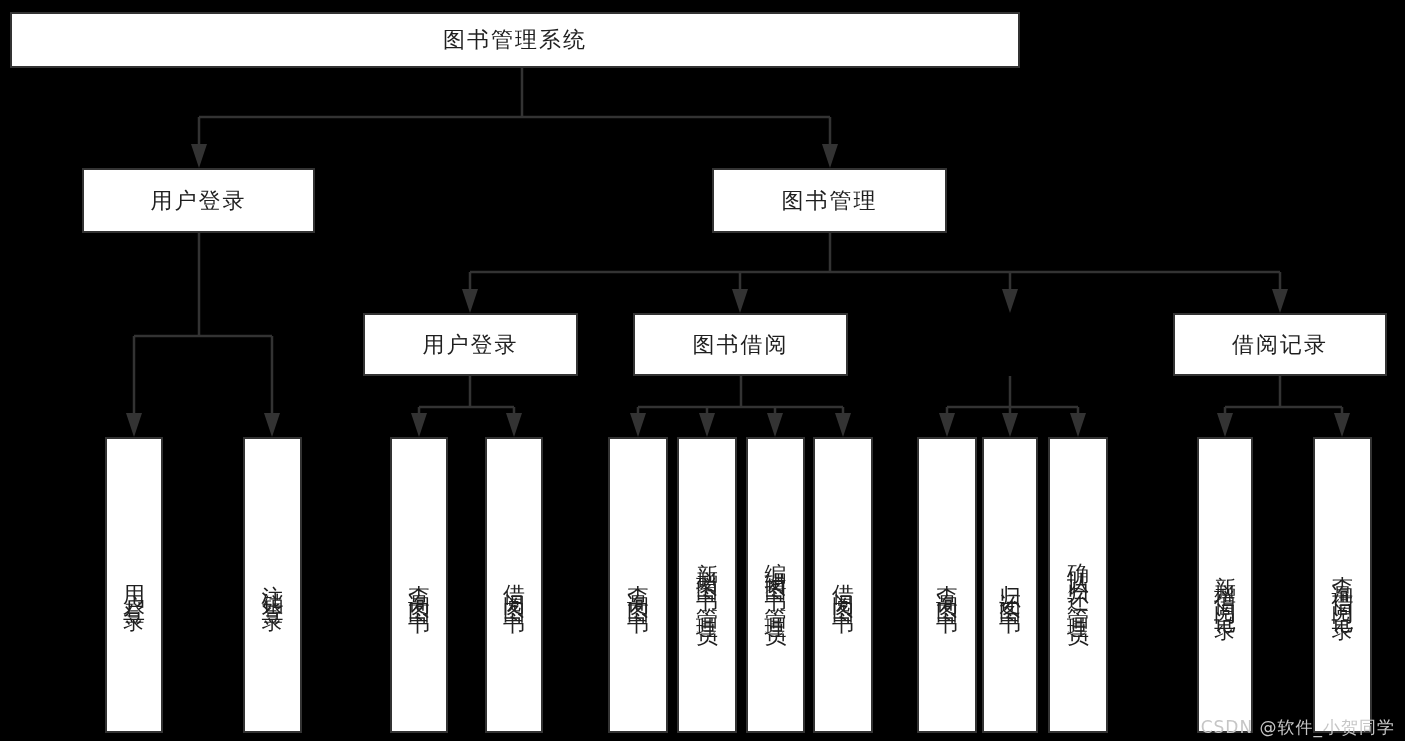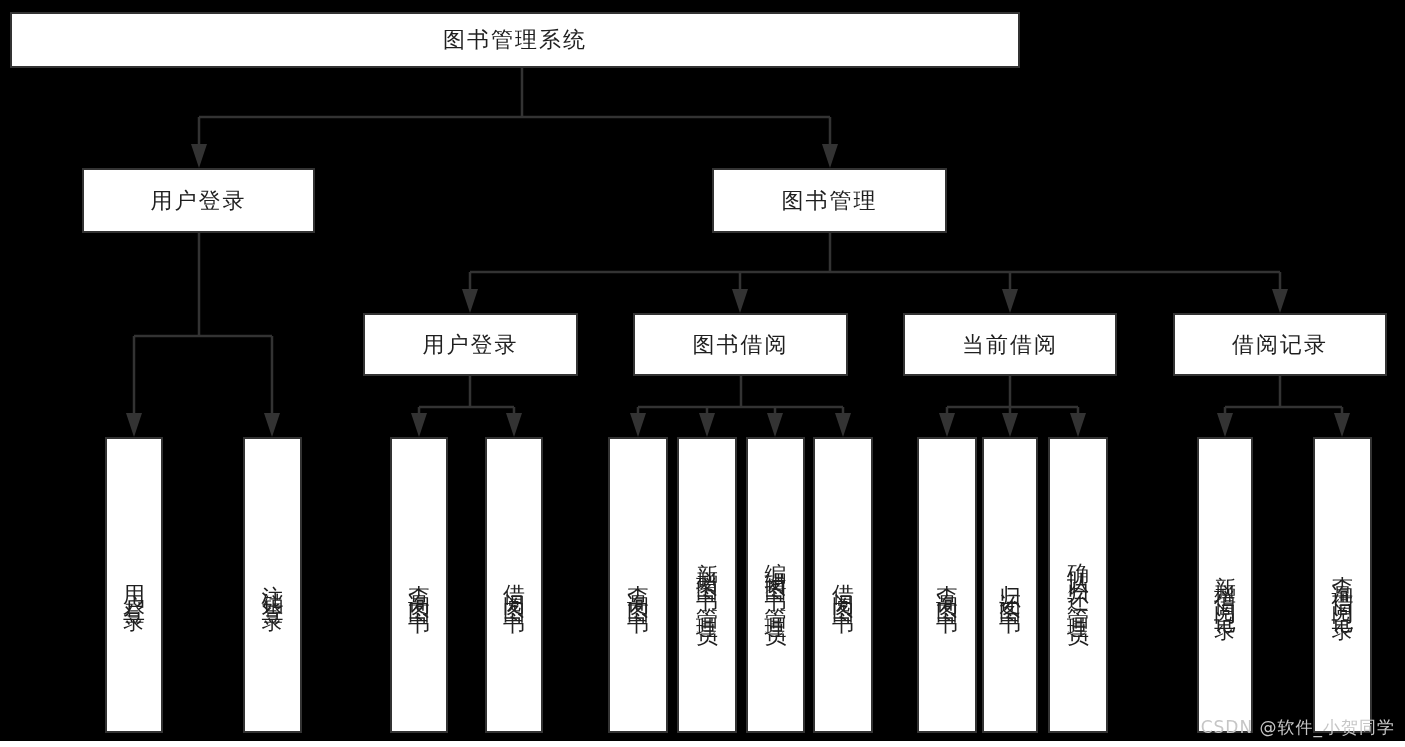--- a/index.html
+++ b/index.html
@@ -112,21 +112,20 @@
     </g>
   </svg>
 
   <div class="hbox" style="left:10px; top:12px; width:1010px; height:56px;">图书管理系统</div>
 
   <div class="hbox" style="left:82px; top:168px; width:233px; height:65px;">用户登录</div>
   <div class="hbox" style="left:712px; top:168px; width:235px; height:65px;font-family:Liberation Serif, serif;">图书管理</div>
 
   <div class="hbox" style="left:363px; top:313px; width:215px; height:63px;">用户登录</div>
   <div class="hbox" style="left:633px; top:313px; width:215px; height:63px;">图书借阅</div>
-  <div class="hbox" style="left:903px; top:313px; width:214px; height:63px;">当前借阅</div>
   <div class="hbox" style="left:1173px; top:313px; width:214px; height:63px;">借阅记录</div>
 
   <div class="vbox" style="left:105px; width:58px;">用户登录</div>
   <div class="vbox" style="left:243px; width:59px;">注销登录</div>
 
   <div class="vbox" style="left:390px; width:58px;">查询图书</div>
   <div class="vbox" style="left:485px; width:58px;">借阅图书</div>
 
   <div class="vbox" style="left:608px; width:60px;">查询图书</div>
   <div class="vbox" style="left:677px; width:60px;">新增图书（管理员）</div>

